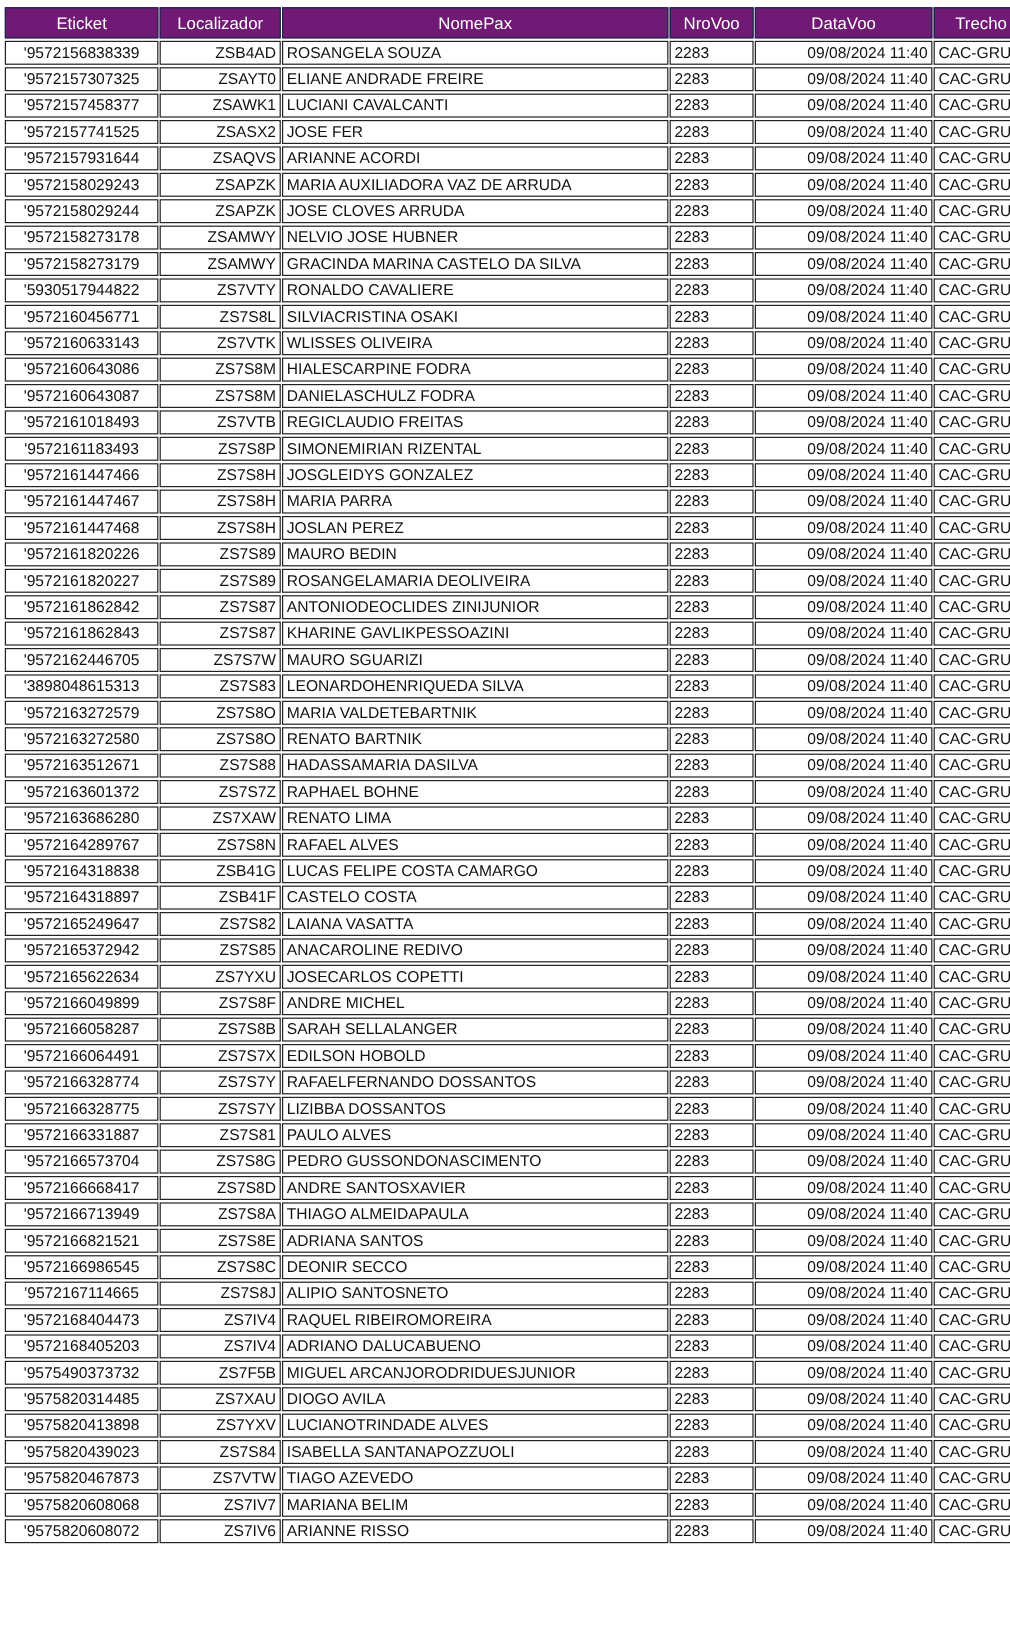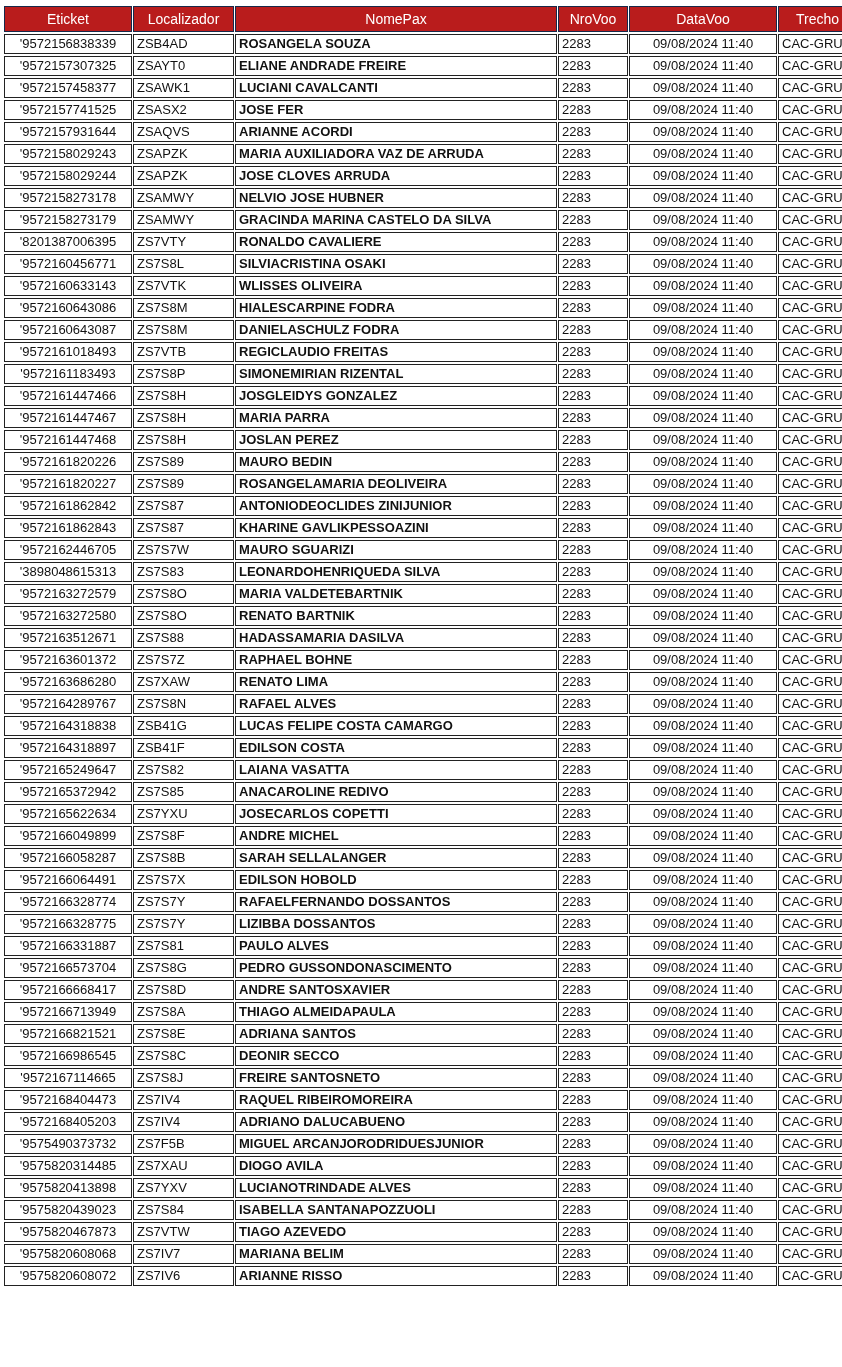--- a/index.html
+++ b/index.html
@@ -13,21 +13,21 @@
     width: 836px;
   }
   table.pax-table {
     border-collapse: separate;
     border-spacing: 1px 2px;
     background: #ffffff;
     table-layout: fixed;
     width: 836px;
   }
   table.pax-table th {
-    background: #b91c1c;
+    background: #701a75;
     color: #ffffff;
     font-size: 14px;
     font-weight: normal;
     text-align: center;
     height: 22px;
     padding: 1px 3px;
     border: 1px solid #16294a;
     overflow: hidden;
     white-space: nowrap;
     margin-left: 28px;
@@ -37,24 +37,24 @@
     color: #111111;
     font-size: 13px;
     height: 18px;
     line-height: 18px;
     padding: 0 3px;
     border: 1px solid #222222;
     overflow: hidden;
     white-space: nowrap;
   }
   .col-eticket     { width: 120px; text-align: center; }
-  .col-localizador { width: 93px;  text-align: left; }
-  .col-nomepax     { width: 314px; text-align: left; font-weight: bold; }
+  .col-localizador { width: 93px;  text-align: right; }
+  .col-nomepax     { width: 314px; text-align: left; }
   .col-nrovoo      { width: 62px;  text-align: left; }
-  .col-datavoo     { width: 140px; text-align: center; }
+  .col-datavoo     { width: 140px; text-align: right; }
   .col-trecho      { width: 71px;  text-align: left; }
 </style>
 </head>
 <body>
 
 <div class="sheet">
   <table class="pax-table">
     <thead>
       <tr>
         <th class="col-eticket">Eticket</th>
@@ -132,21 +132,21 @@
         </tr>
         <tr>
           <td class="col-eticket">'9572158273179</td>
           <td class="col-localizador">ZSAMWY</td>
           <td class="col-nomepax">GRACINDA MARINA CASTELO DA SILVA</td>
           <td class="col-nrovoo">2283</td>
           <td class="col-datavoo">09/08/2024 11:40</td>
           <td class="col-trecho">CAC-GRU</td>
         </tr>
         <tr>
-          <td class="col-eticket">'8201387006395</td>
+          <td class="col-eticket">'5930517944822</td>
           <td class="col-localizador">ZS7VTY</td>
           <td class="col-nomepax">RONALDO CAVALIERE</td>
           <td class="col-nrovoo">2283</td>
           <td class="col-datavoo">09/08/2024 11:40</td>
           <td class="col-trecho">CAC-GRU</td>
         </tr>
         <tr>
           <td class="col-eticket">'9572160456771</td>
           <td class="col-localizador">ZS7S8L</td>
           <td class="col-nomepax">SILVIACRISTINA OSAKI</td>
@@ -318,21 +318,21 @@
           <td class="col-eticket">'9572164318838</td>
           <td class="col-localizador">ZSB41G</td>
           <td class="col-nomepax">LUCAS FELIPE COSTA CAMARGO</td>
           <td class="col-nrovoo">2283</td>
           <td class="col-datavoo">09/08/2024 11:40</td>
           <td class="col-trecho">CAC-GRU</td>
         </tr>
         <tr>
           <td class="col-eticket">'9572164318897</td>
           <td class="col-localizador">ZSB41F</td>
-          <td class="col-nomepax">EDILSON COSTA</td>
+          <td class="col-nomepax">CASTELO COSTA</td>
           <td class="col-nrovoo">2283</td>
           <td class="col-datavoo">09/08/2024 11:40</td>
           <td class="col-trecho">CAC-GRU</td>
         </tr>
         <tr>
           <td class="col-eticket">'9572165249647</td>
           <td class="col-localizador">ZS7S82</td>
           <td class="col-nomepax">LAIANA VASATTA</td>
           <td class="col-nrovoo">2283</td>
           <td class="col-datavoo">09/08/2024 11:40</td>
@@ -438,21 +438,21 @@
           <td class="col-eticket">'9572166986545</td>
           <td class="col-localizador">ZS7S8C</td>
           <td class="col-nomepax">DEONIR SECCO</td>
           <td class="col-nrovoo">2283</td>
           <td class="col-datavoo">09/08/2024 11:40</td>
           <td class="col-trecho">CAC-GRU</td>
         </tr>
         <tr>
           <td class="col-eticket">'9572167114665</td>
           <td class="col-localizador">ZS7S8J</td>
-          <td class="col-nomepax">FREIRE SANTOSNETO</td>
+          <td class="col-nomepax">ALIPIO SANTOSNETO</td>
           <td class="col-nrovoo">2283</td>
           <td class="col-datavoo">09/08/2024 11:40</td>
           <td class="col-trecho">CAC-GRU</td>
         </tr>
         <tr>
           <td class="col-eticket">'9572168404473</td>
           <td class="col-localizador">ZS7IV4</td>
           <td class="col-nomepax">RAQUEL RIBEIROMOREIRA</td>
           <td class="col-nrovoo">2283</td>
           <td class="col-datavoo">09/08/2024 11:40</td>

